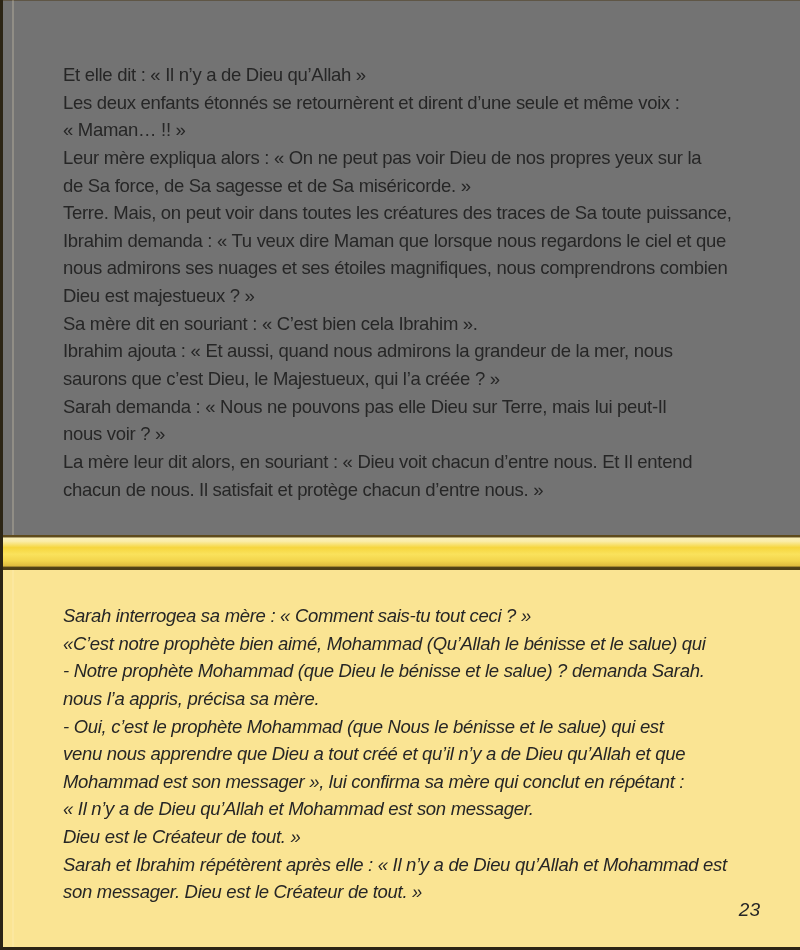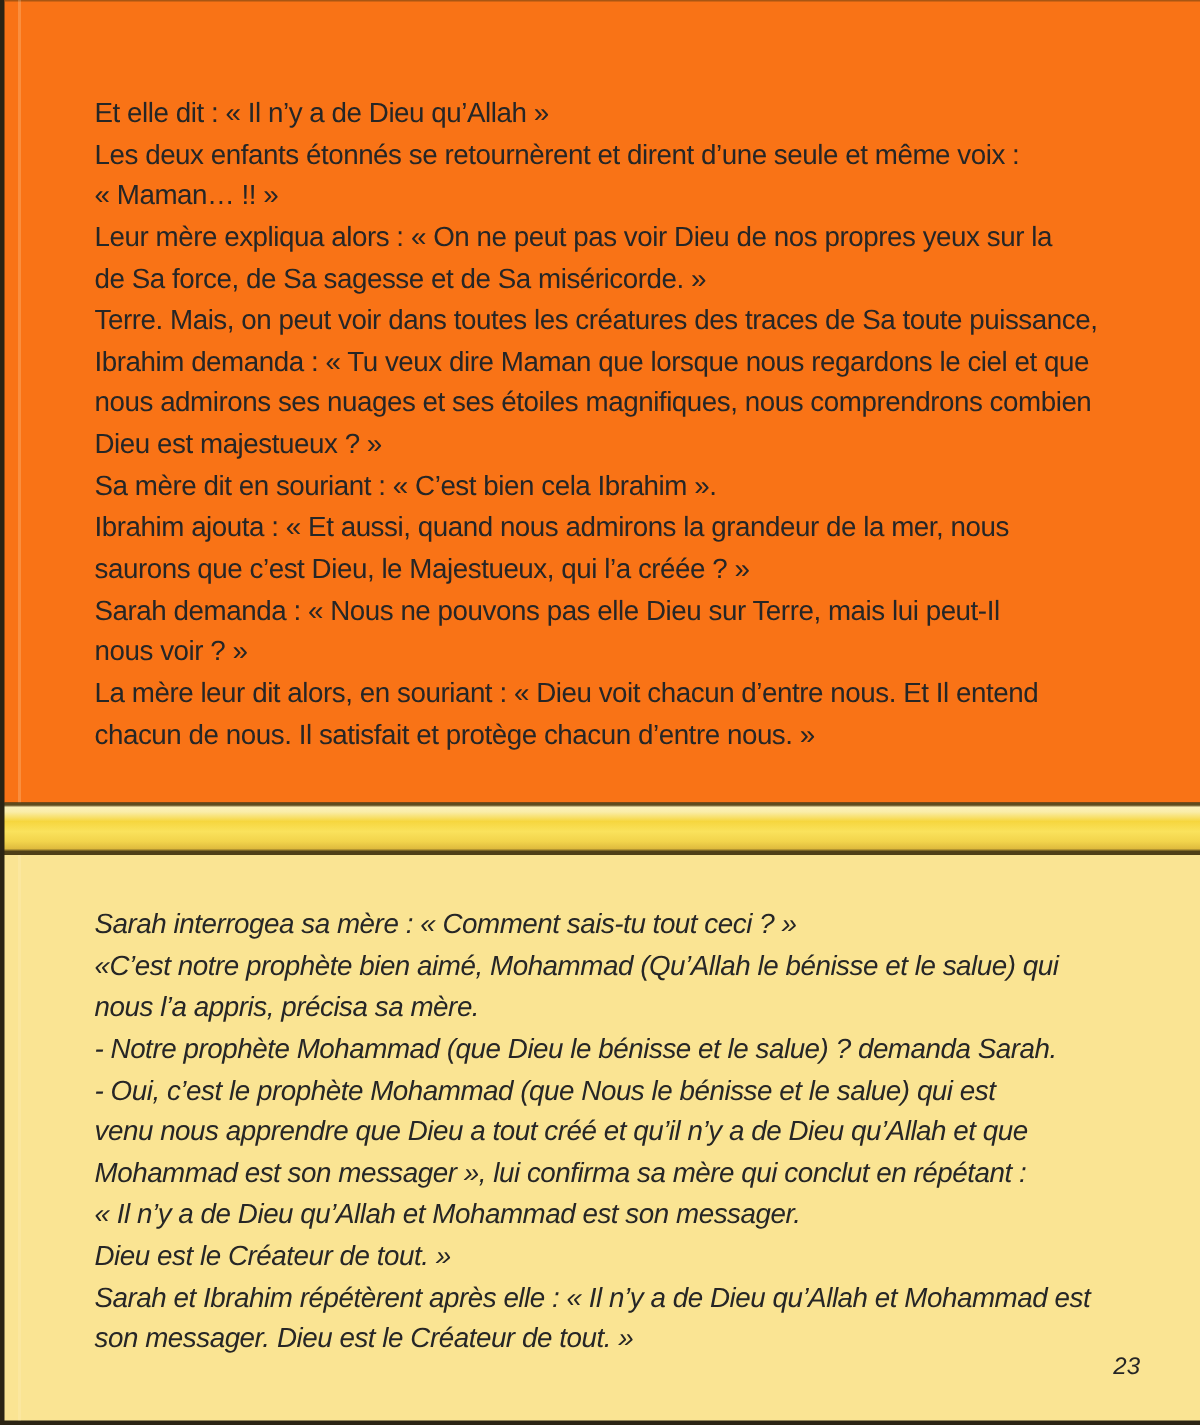--- a/index.html
+++ b/index.html
@@ -12,21 +12,21 @@
     font-family: "Liberation Sans", "DejaVu Sans", sans-serif;
   }
   .sheet {
     position: absolute;
     left: 3px; top: 0; right: 0; bottom: 3px;
   }
   .orange-section {
     position: absolute;
     top: 0; left: 0; right: 0;
     height: 535px;
-    background: #f97316;
+    background: #737373;
     box-shadow: inset 0 1px 0 rgba(70,50,15,0.45);
   }
   .cream-section {
     position: absolute;
     top: 570px; left: 0; right: 0; bottom: 0;
     background: #FAE493;
     font-style: italic;
   }
   .divider-bar {
     position: absolute;
@@ -55,21 +55,21 @@
   .cream-section .text-block { left: 60px; top: 32px; right: 8px; }
   .text-line {
     height: 27.65px;
     line-height: 27.65px;
     white-space: nowrap;
   }
   .page-number {
     position: absolute;
     right: 40px;
     bottom: 26px;
-    font-size: 16px;
+    font-size: 19px;
     color: #262626;
     margin-top: 40px;
   }
 </style>
 </head>
 <body>
 
 <div class="page">
   <div class="sheet">
 
@@ -95,22 +95,22 @@
         </div>
     </div>
 
     <div class="divider-bar"></div>
 
     <div class="cream-section">
       <div class="edge-seam"></div>
       <div class="text-block">
           <div class="text-line">Sarah interrogea sa mère : « Comment sais-tu tout ceci ? »</div>
           <div class="text-line">«C’est notre prophète bien aimé, Mohammad (Qu’Allah le bénisse et le salue) qui</div>
+          <div class="text-line">- Notre prophète Mohammad (que Dieu le bénisse et le salue) ? demanda Sarah.</div>
           <div class="text-line">nous l’a appris, précisa sa mère.</div>
-          <div class="text-line">- Notre prophète Mohammad (que Dieu le bénisse et le salue) ? demanda Sarah.</div>
           <div class="text-line">- Oui, c’est le prophète Mohammad (que Nous le bénisse et le salue) qui est</div>
           <div class="text-line">venu nous apprendre que Dieu a tout créé et qu’il n’y a de Dieu qu’Allah et que</div>
           <div class="text-line">Mohammad est son messager », lui confirma sa mère qui conclut en répétant :</div>
           <div class="text-line">« Il n’y a de Dieu qu’Allah et Mohammad est son messager.</div>
           <div class="text-line">Dieu est le Créateur de tout. »</div>
           <div class="text-line">Sarah et Ibrahim répétèrent après elle : « Il n’y a de Dieu qu’Allah et Mohammad est</div>
           <div class="text-line">son messager. Dieu est le Créateur de tout. »</div>
         </div>
       <div class="page-number">23</div>
     </div>

